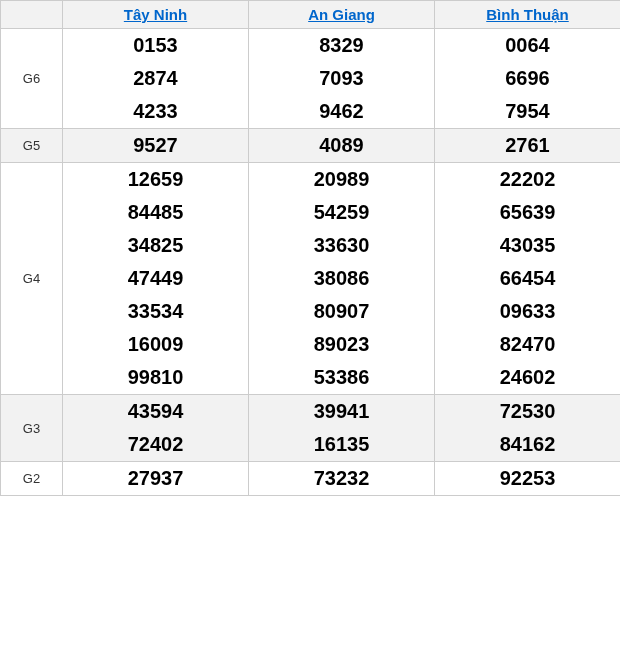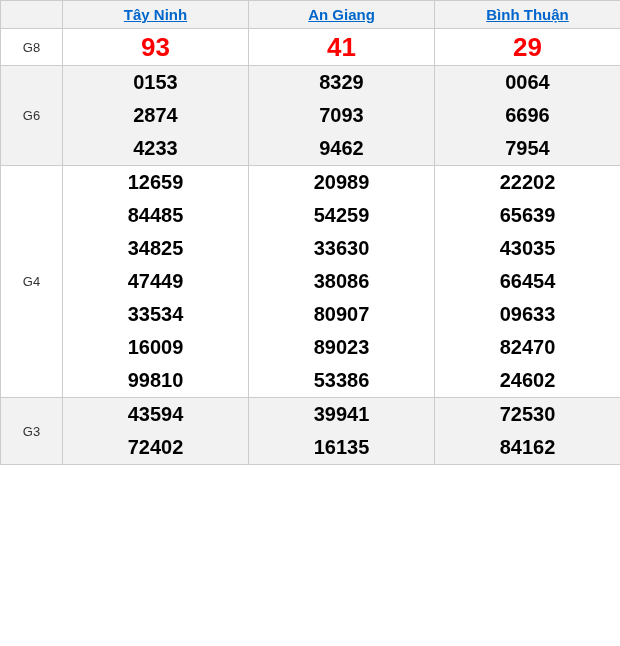--- a/index.html
+++ b/index.html
@@ -79,48 +79,48 @@
     </colgroup>
     <thead>
       <tr>
         <th></th>
         <th><a>Tây Ninh</a></th>
         <th><a>An Giang</a></th>
         <th><a>Bình Thuận</a></th>
       </tr>
     </thead>
     <tbody>
-        <tr class="special">
-          <td class="label-cell">G8</td>
-          <td>
-            <div class="num">93</div>
-          </td>
-          <td>
-            <div class="num">41</div>
-          </td>
-          <td>
-            <div class="num">29</div>
-          </td>
-        </tr>
         <tr>
           <td class="label-cell">G6</td>
           <td>
             <div class="num">0153</div>
             <div class="num">2874</div>
             <div class="num">4233</div>
           </td>
           <td>
             <div class="num">8329</div>
             <div class="num">7093</div>
             <div class="num">9462</div>
           </td>
           <td>
             <div class="num">0064</div>
             <div class="num">6696</div>
             <div class="num">7954</div>
+          </td>
+        </tr>
+        <tr>
+          <td class="label-cell">G5</td>
+          <td>
+            <div class="num">9527</div>
+          </td>
+          <td>
+            <div class="num">4089</div>
+          </td>
+          <td>
+            <div class="num">2761</div>
           </td>
         </tr>
         <tr>
           <td class="label-cell">G4</td>
           <td>
             <div class="num">12659</div>
             <div class="num">84485</div>
             <div class="num">34825</div>
             <div class="num">47449</div>
             <div class="num">33534</div>
@@ -154,15 +154,27 @@
           </td>
           <td>
             <div class="num">39941</div>
             <div class="num">16135</div>
           </td>
           <td>
             <div class="num">72530</div>
             <div class="num">84162</div>
           </td>
         </tr>
+        <tr>
+          <td class="label-cell">G2</td>
+          <td>
+            <div class="num">27937</div>
+          </td>
+          <td>
+            <div class="num">73232</div>
+          </td>
+          <td>
+            <div class="num">92253</div>
+          </td>
+        </tr>
       </tbody>
   </table>
 </div>
 
 </body></html>

